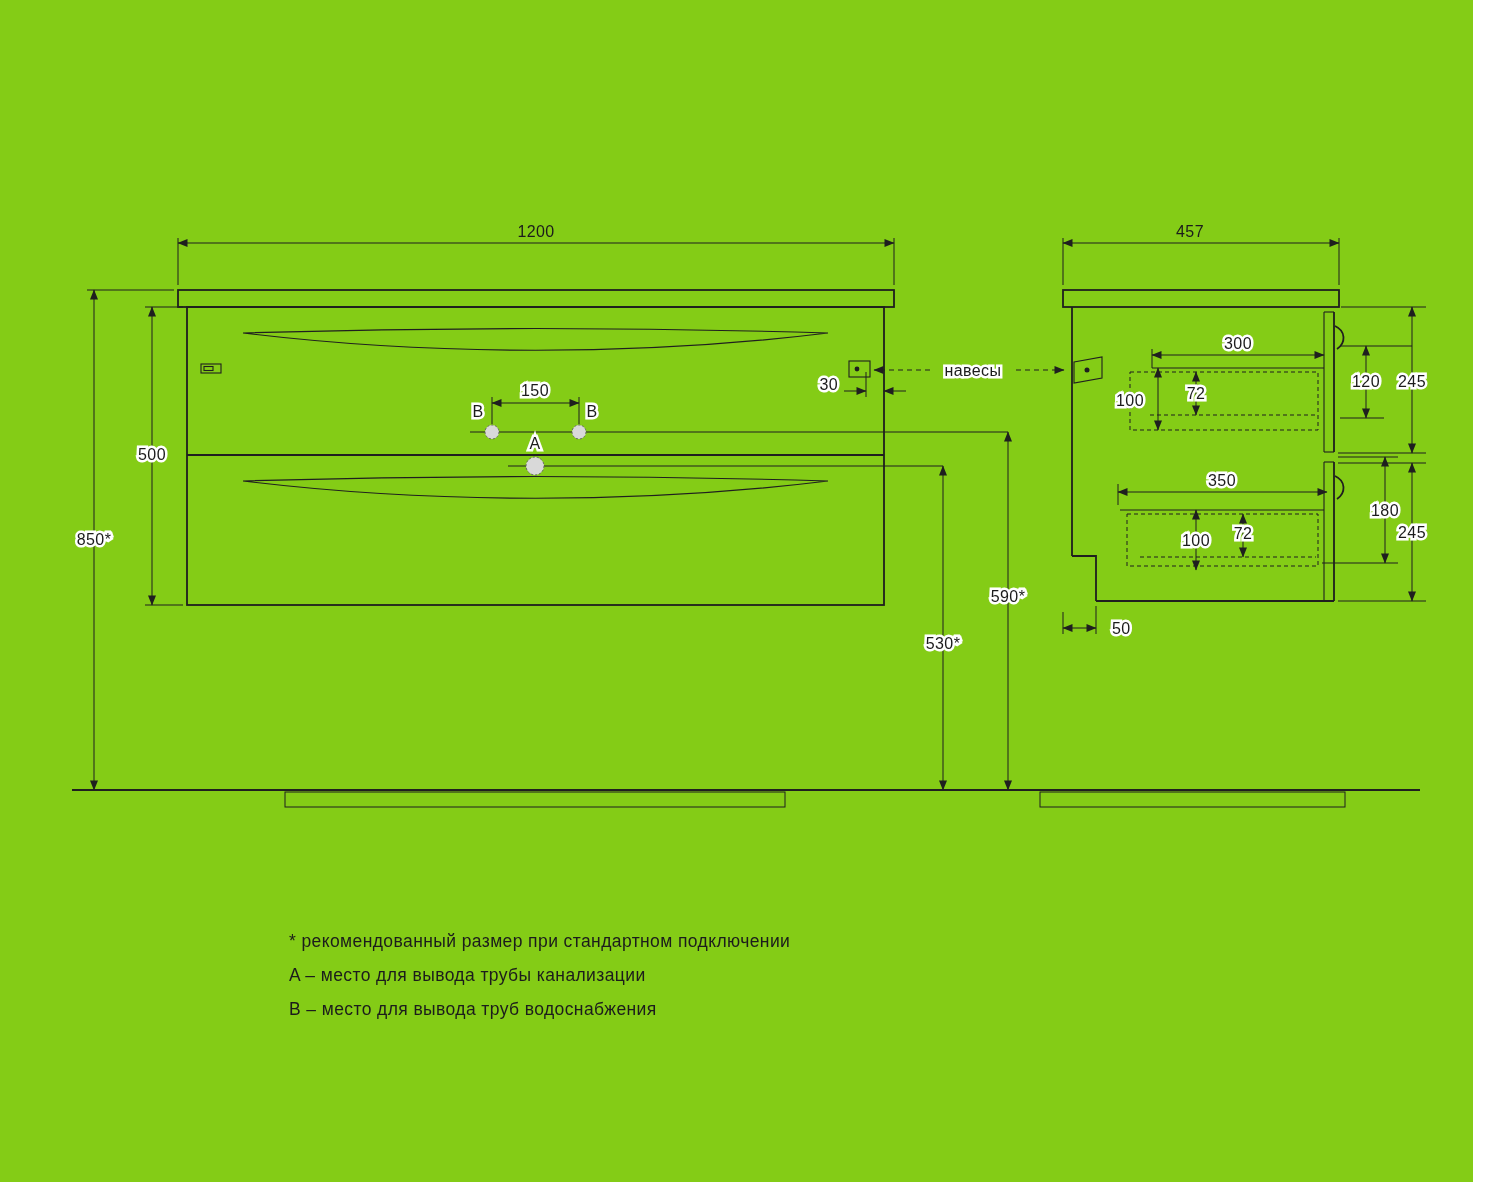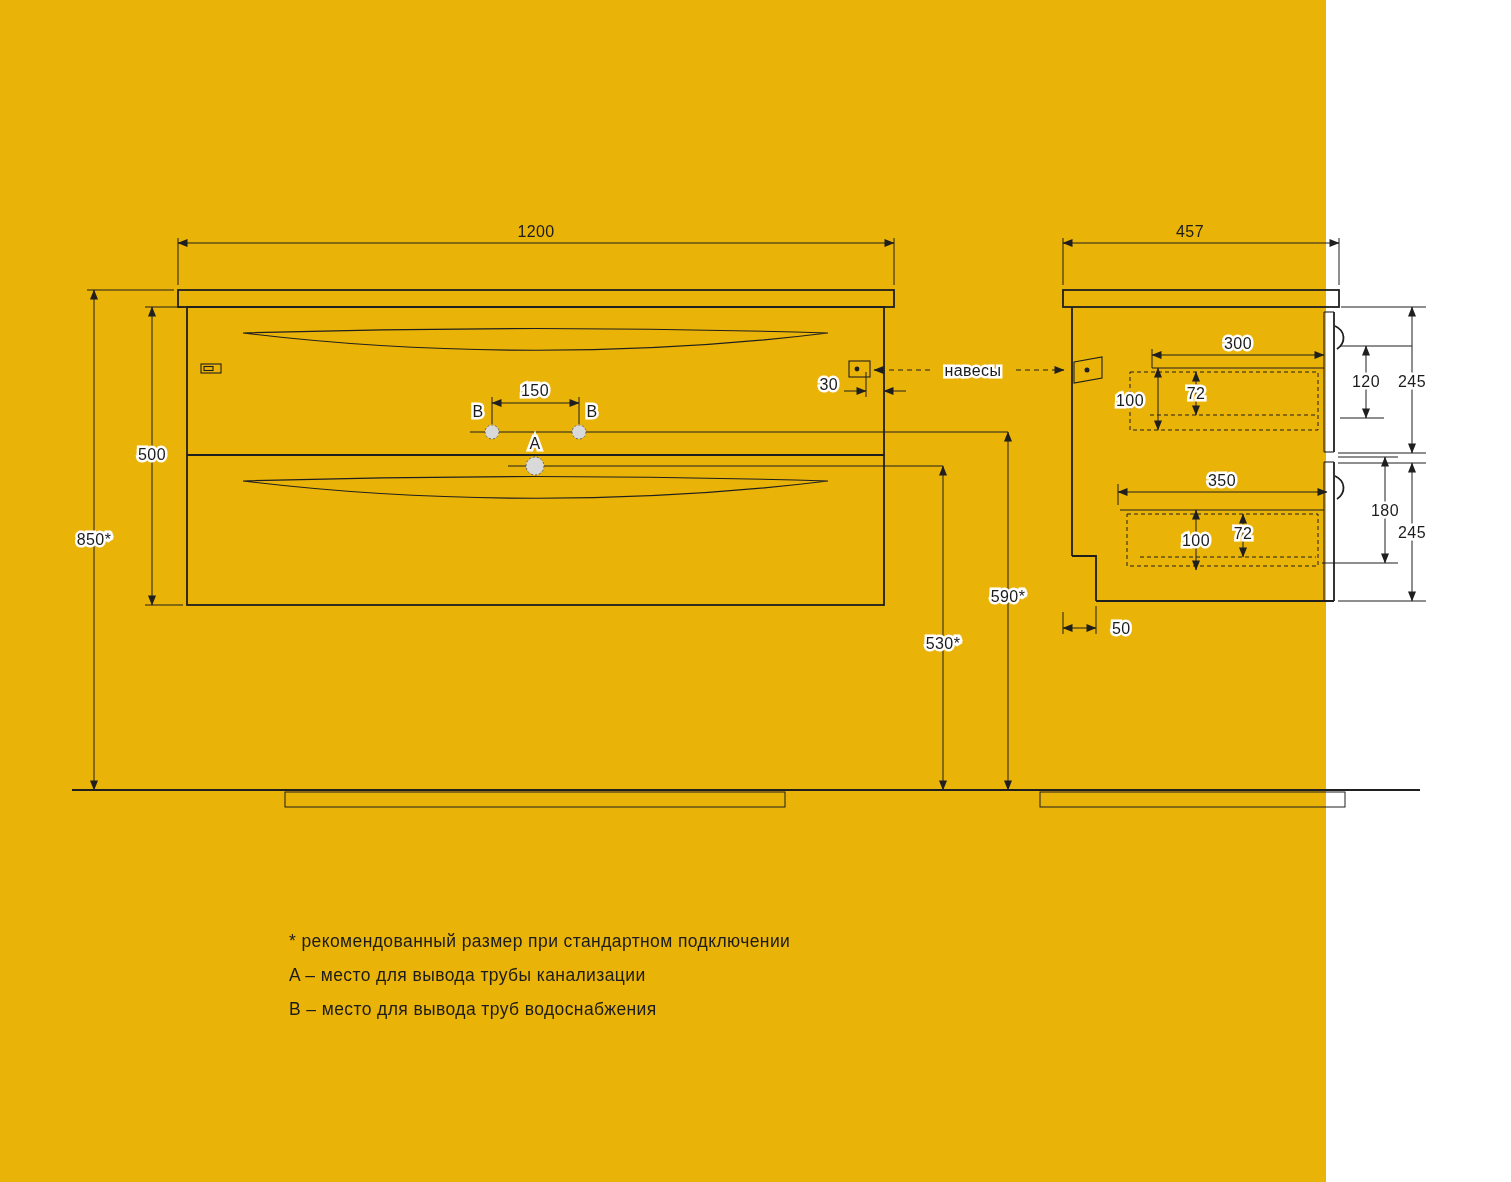--- a/index.html
+++ b/index.html
@@ -1,16 +1,16 @@
 <!DOCTYPE html>
 <html><head>
 <meta charset="utf-8">
 <style>
   html,body { margin:0; padding:0; background:#ffffff; }
-  .stage { width:1326px; height:1182px; position:relative; background:#eab308; }
+  .stage { width:1473px; height:1182px; position:relative; background:#84cc16; }
   svg { display:block; }
   svg line, svg path, svg rect, svg polygon, svg polyline, svg circle {
     stroke:#1f1f1f; fill:none; stroke-linecap:butt;
   }
   .thick { stroke-width:1.8px; }
   .thin  { stroke-width:1.1px; }
   .dim   { stroke-width:1px; }
   .dash  { stroke-dasharray:5 4; stroke-width:1px; }
   .boxdash { stroke-dasharray:4 3; stroke-width:1px; }
   .filled { fill:#1f1f1f; stroke:none; }

